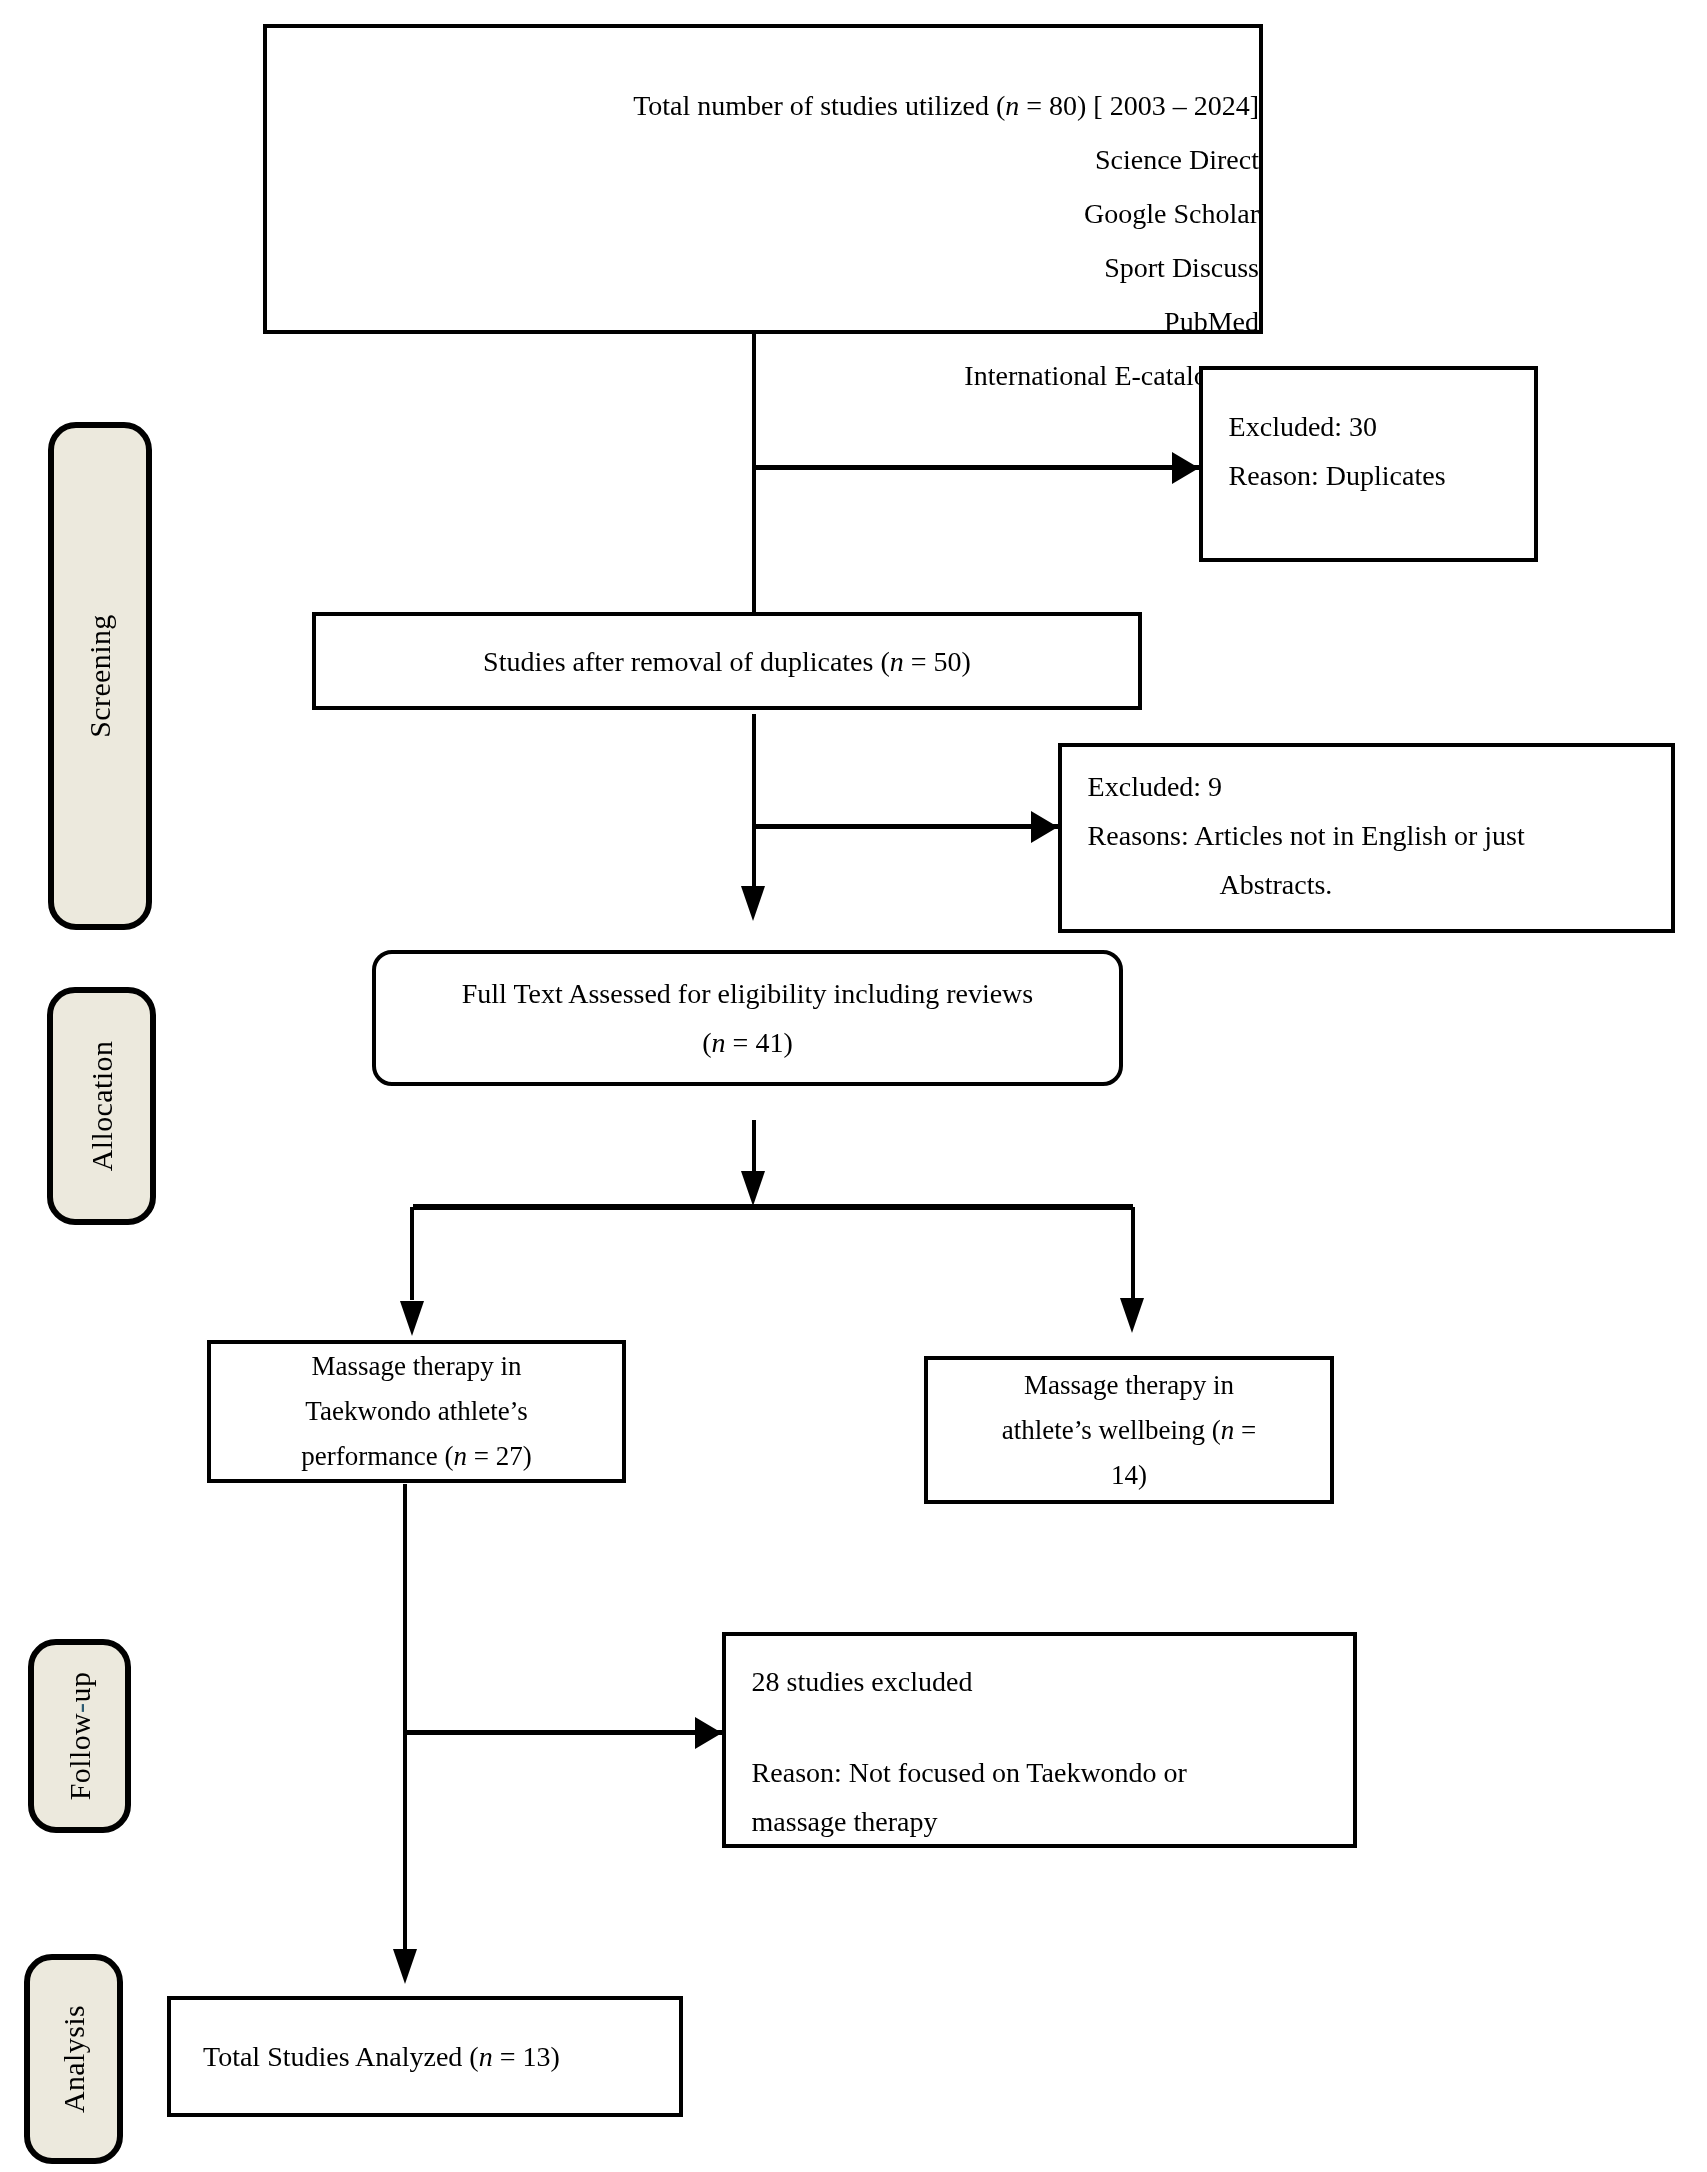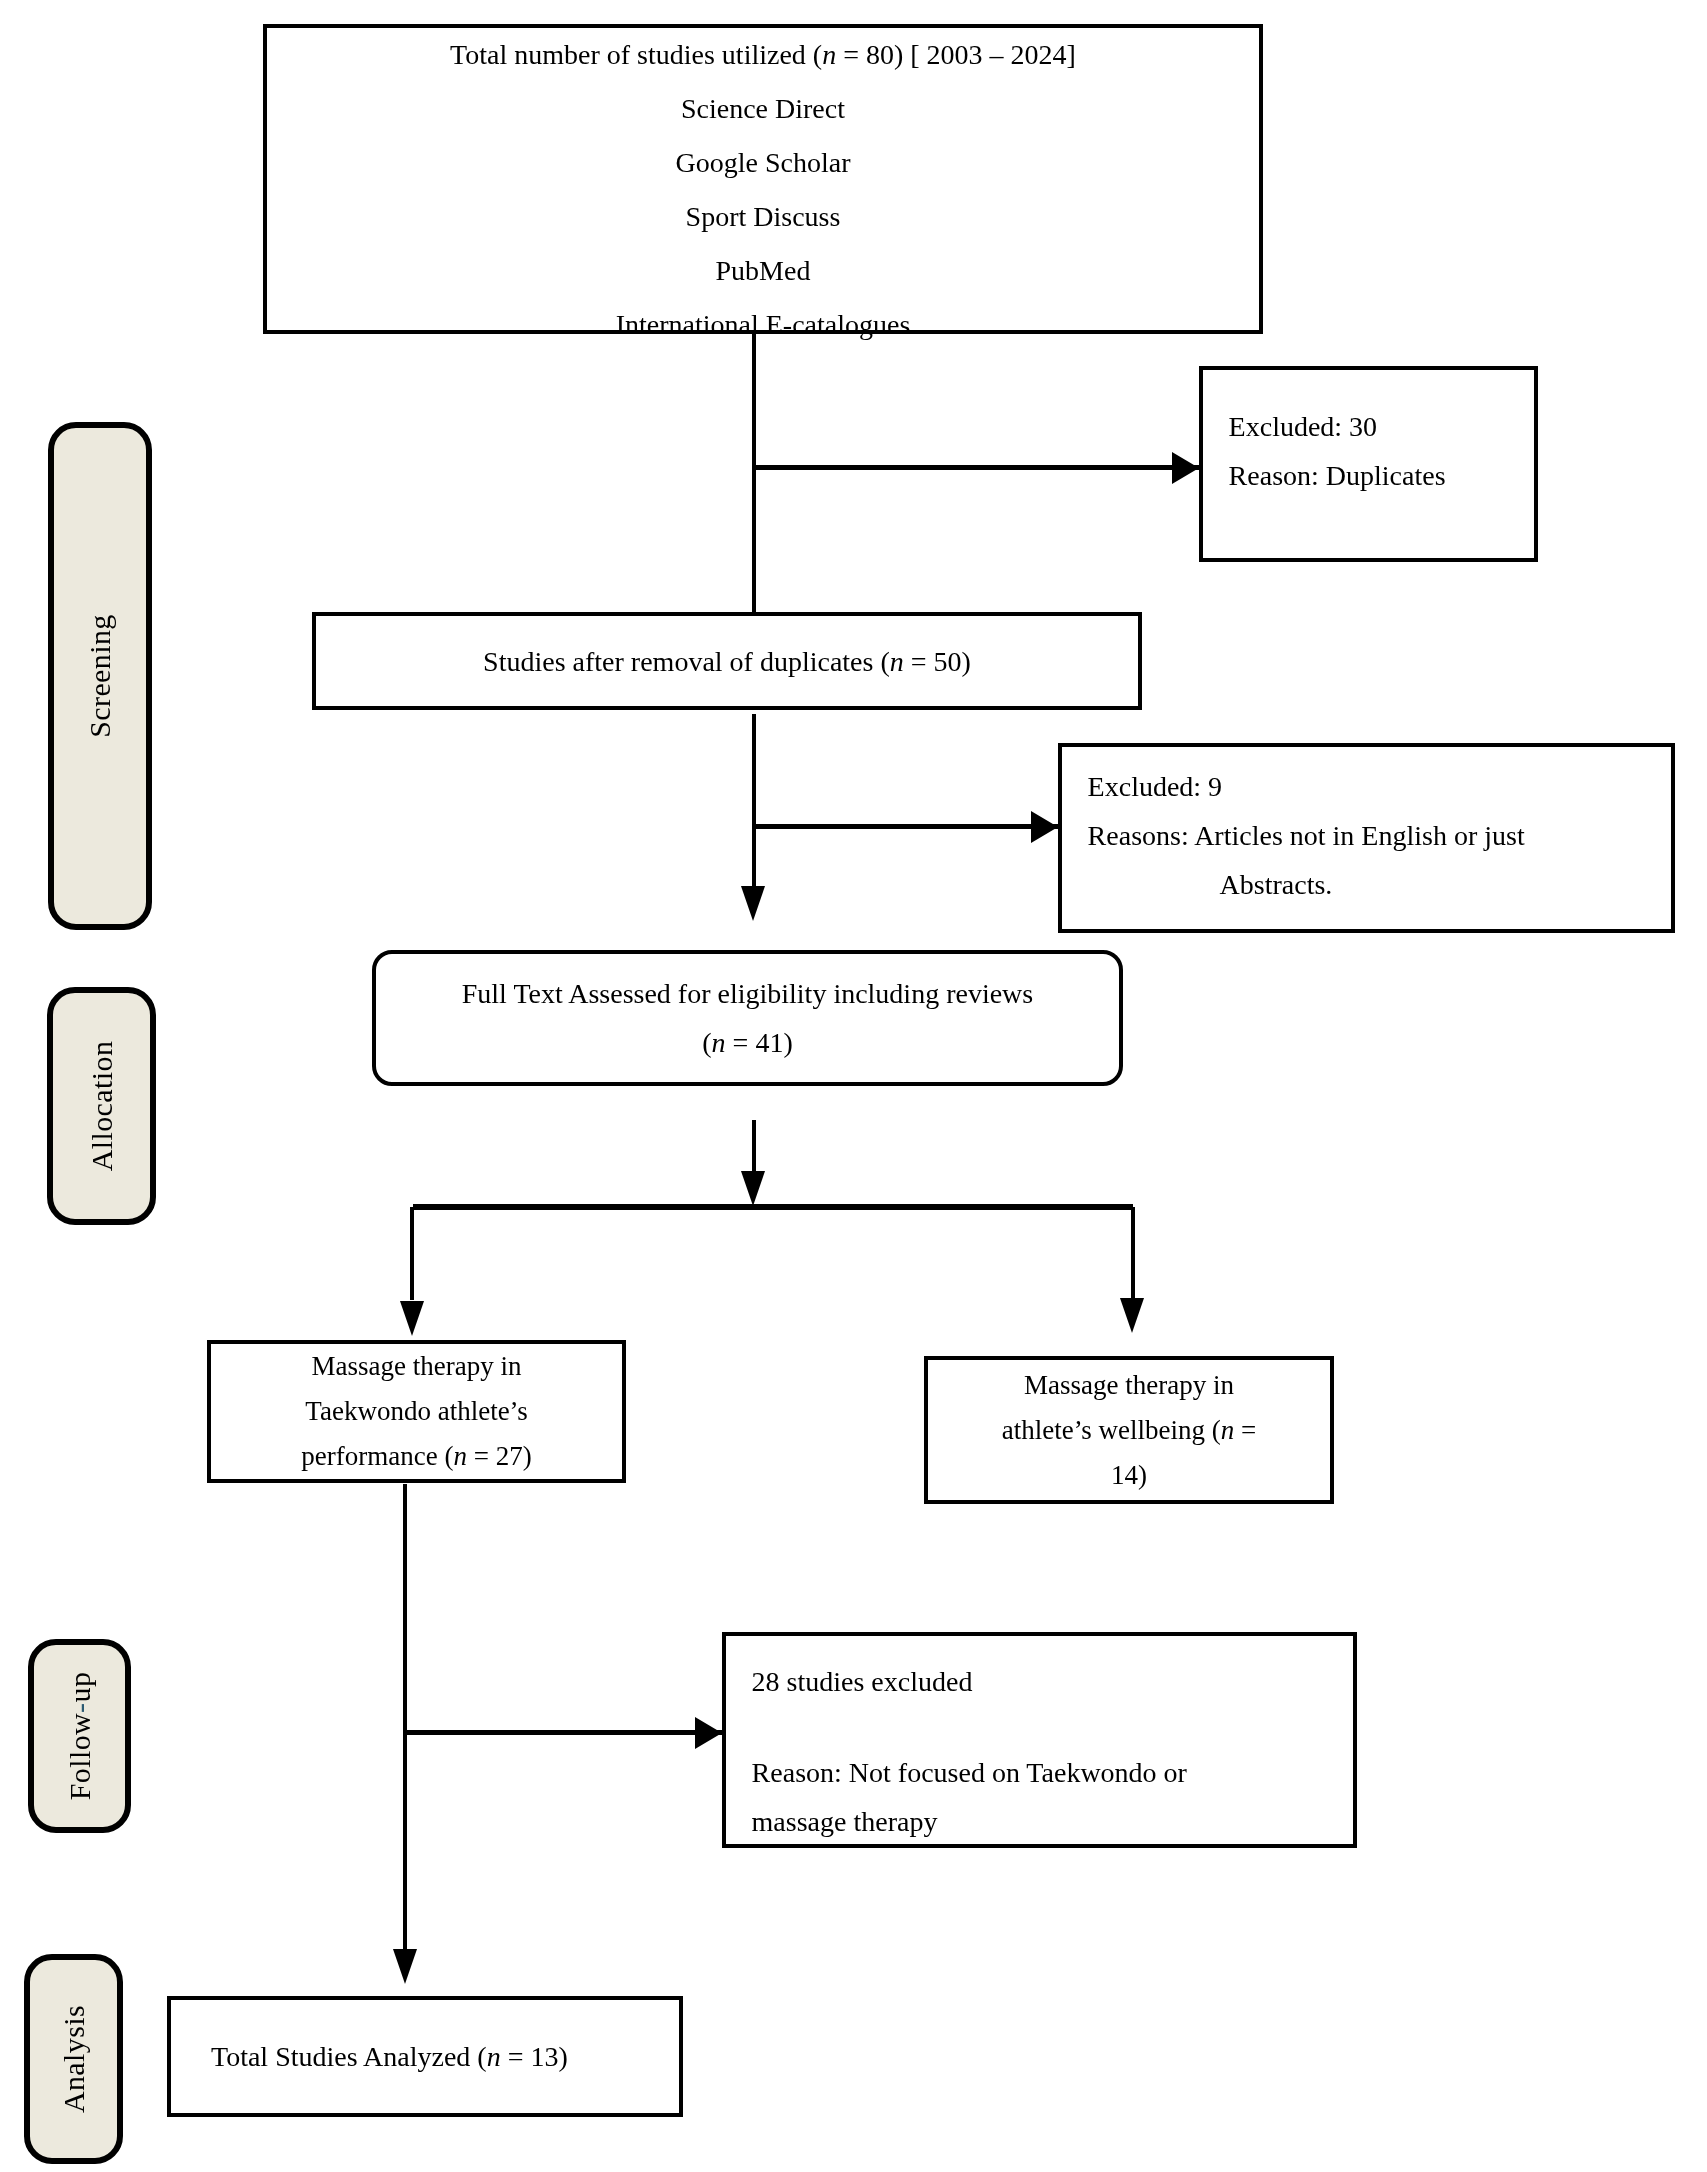--- a/index.html
+++ b/index.html
@@ -75,21 +75,21 @@
   </div>
 
   <div class="stage-pill" style="left:28px; top:1639px; width:103px; height:194px;">
     <span class="rot"><span>Follow</span><span class="accent-hyphen">-</span><span>up</span></span>
   </div>
 
   <div class="stage-pill" style="left:24px; top:1954px; width:99px; height:210px;">
     <span class="rot">Analysis</span>
   </div>
 
-  <div class="box" style="left:263px; top:24px; width:1000px; height:310px; text-align:center; line-height:54px;">
+  <div class="box" style="left:263px; top:24px; width:1000px; height:310px; text-align:right; padding-top:51px; line-height:54px;">
     <div><span>Total number of studies utilized (</span><i>n</i><span> = 80) [ 2003 – 2024]</span></div>
     <div>Science Direct</div>
     <div>Google Scholar</div>
     <div>Sport Discuss</div>
     <div>PubMed</div>
     <div>International E-catalogues</div>
   </div>
 
   <div class="box left-pad" style="left:1199px; top:366px; width:339px; height:196px; padding-top:32px;">
     <div>Excluded: 30</div>
@@ -122,21 +122,21 @@
     <div><span>athlete’s wellbeing (</span><i>n</i><span> =</span></div>
     <div>14)</div>
   </div>
 
   <div class="box left-pad" style="left:722px; top:1632px; width:635px; height:216px; padding-top:21px;">
     <div>28 studies excluded</div>
     <div style="margin-top:42px;">Reason: Not focused on Taekwondo or</div>
     <div>massage therapy</div>
   </div>
 
-  <div class="box" style="left:167px; top:1996px; width:516px; height:121px; display:flex; align-items:center; padding-left:40px;">
+  <div class="box" style="left:167px; top:1996px; width:516px; height:121px; display:flex; align-items:center; padding-left:32px;">
     <div><span>Total Studies Analyzed (</span><i>n</i><span> = 13)</span></div>
   </div>
 
   <div class="vline" style="left:752px; top:334px; width:4.4px; height:278px;"></div>
 
   <div class="hline" style="left:754px; top:465px; width:445px; height:5.3px;"></div>
   <div class="arrow-right" style="left:1172px; top:452px;"></div>
 
   <div class="vline" style="left:752px; top:714px; width:4.4px; height:172px;"></div>
   <div class="arrow-down" style="left:741px; top:886px;"></div>

